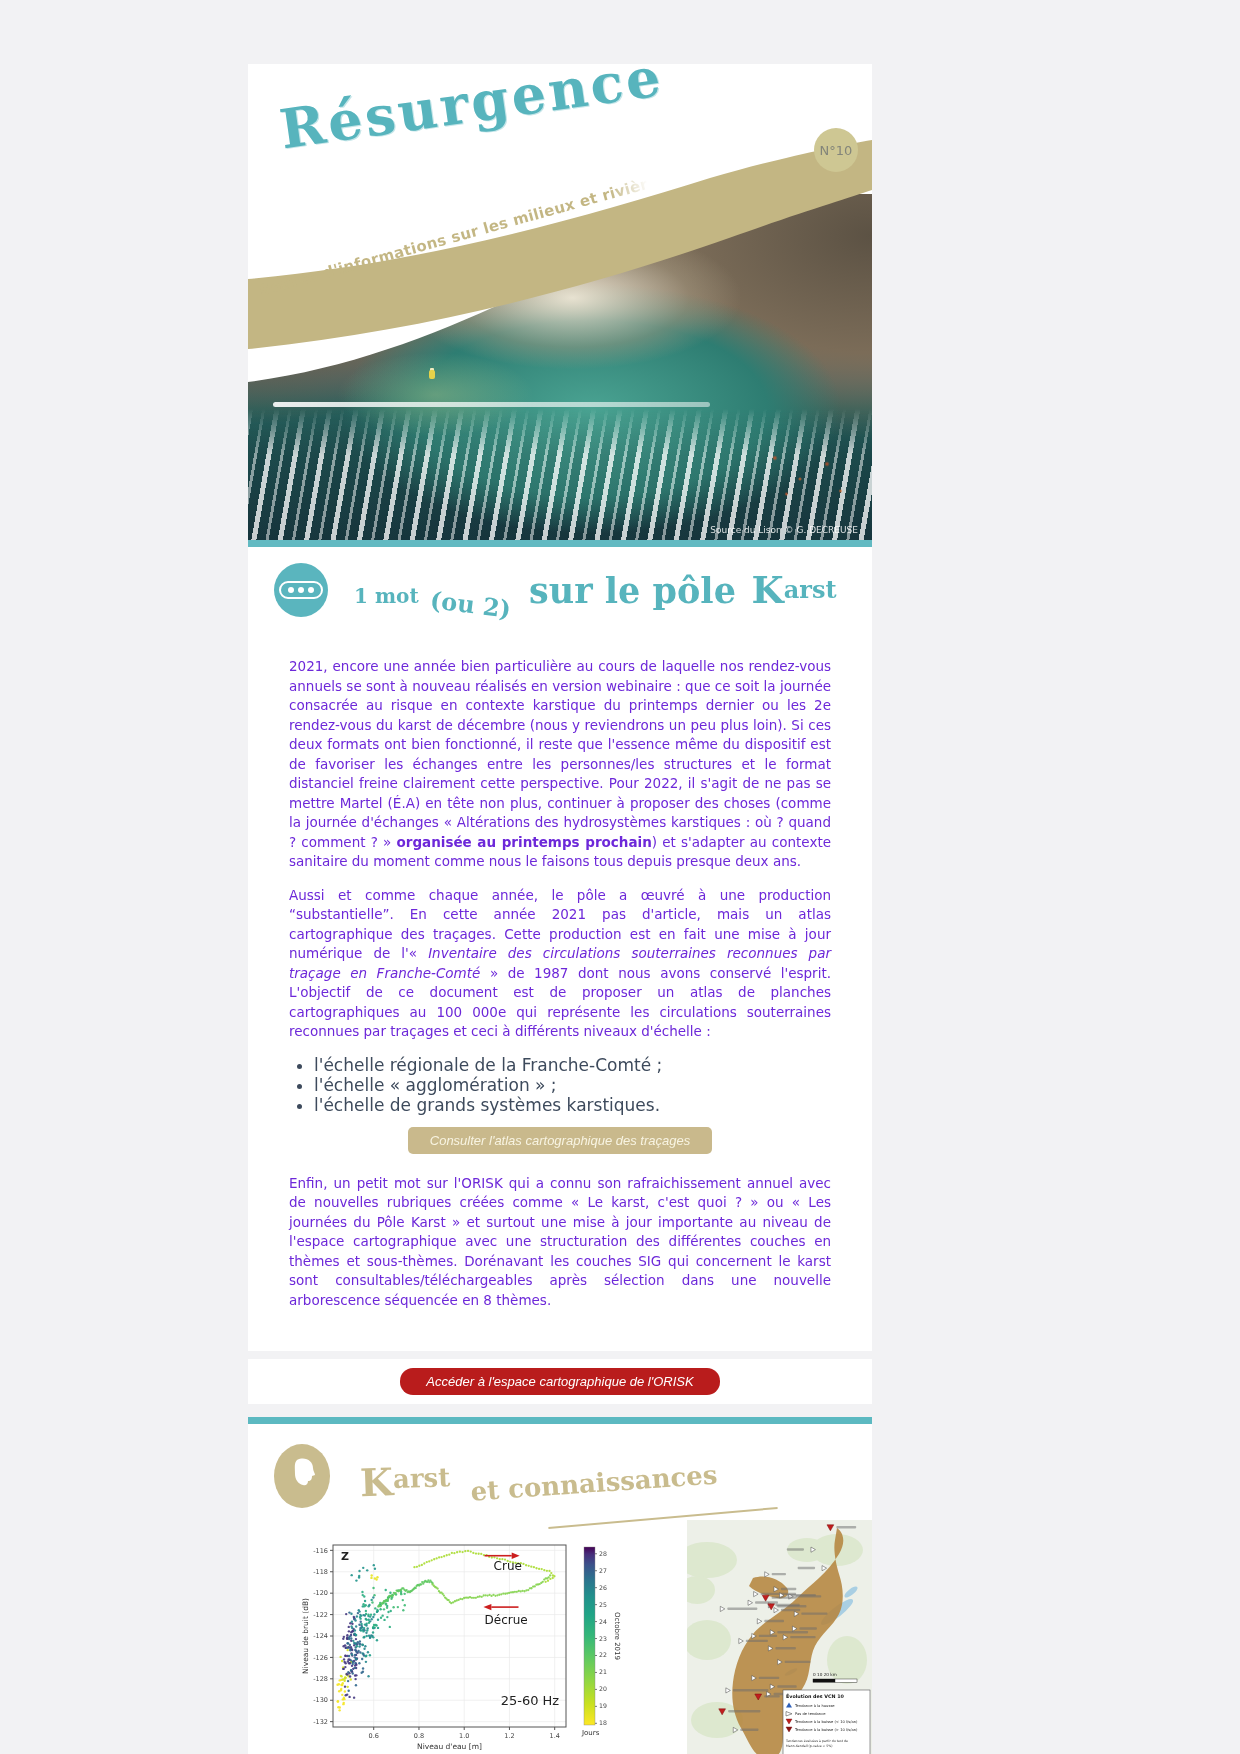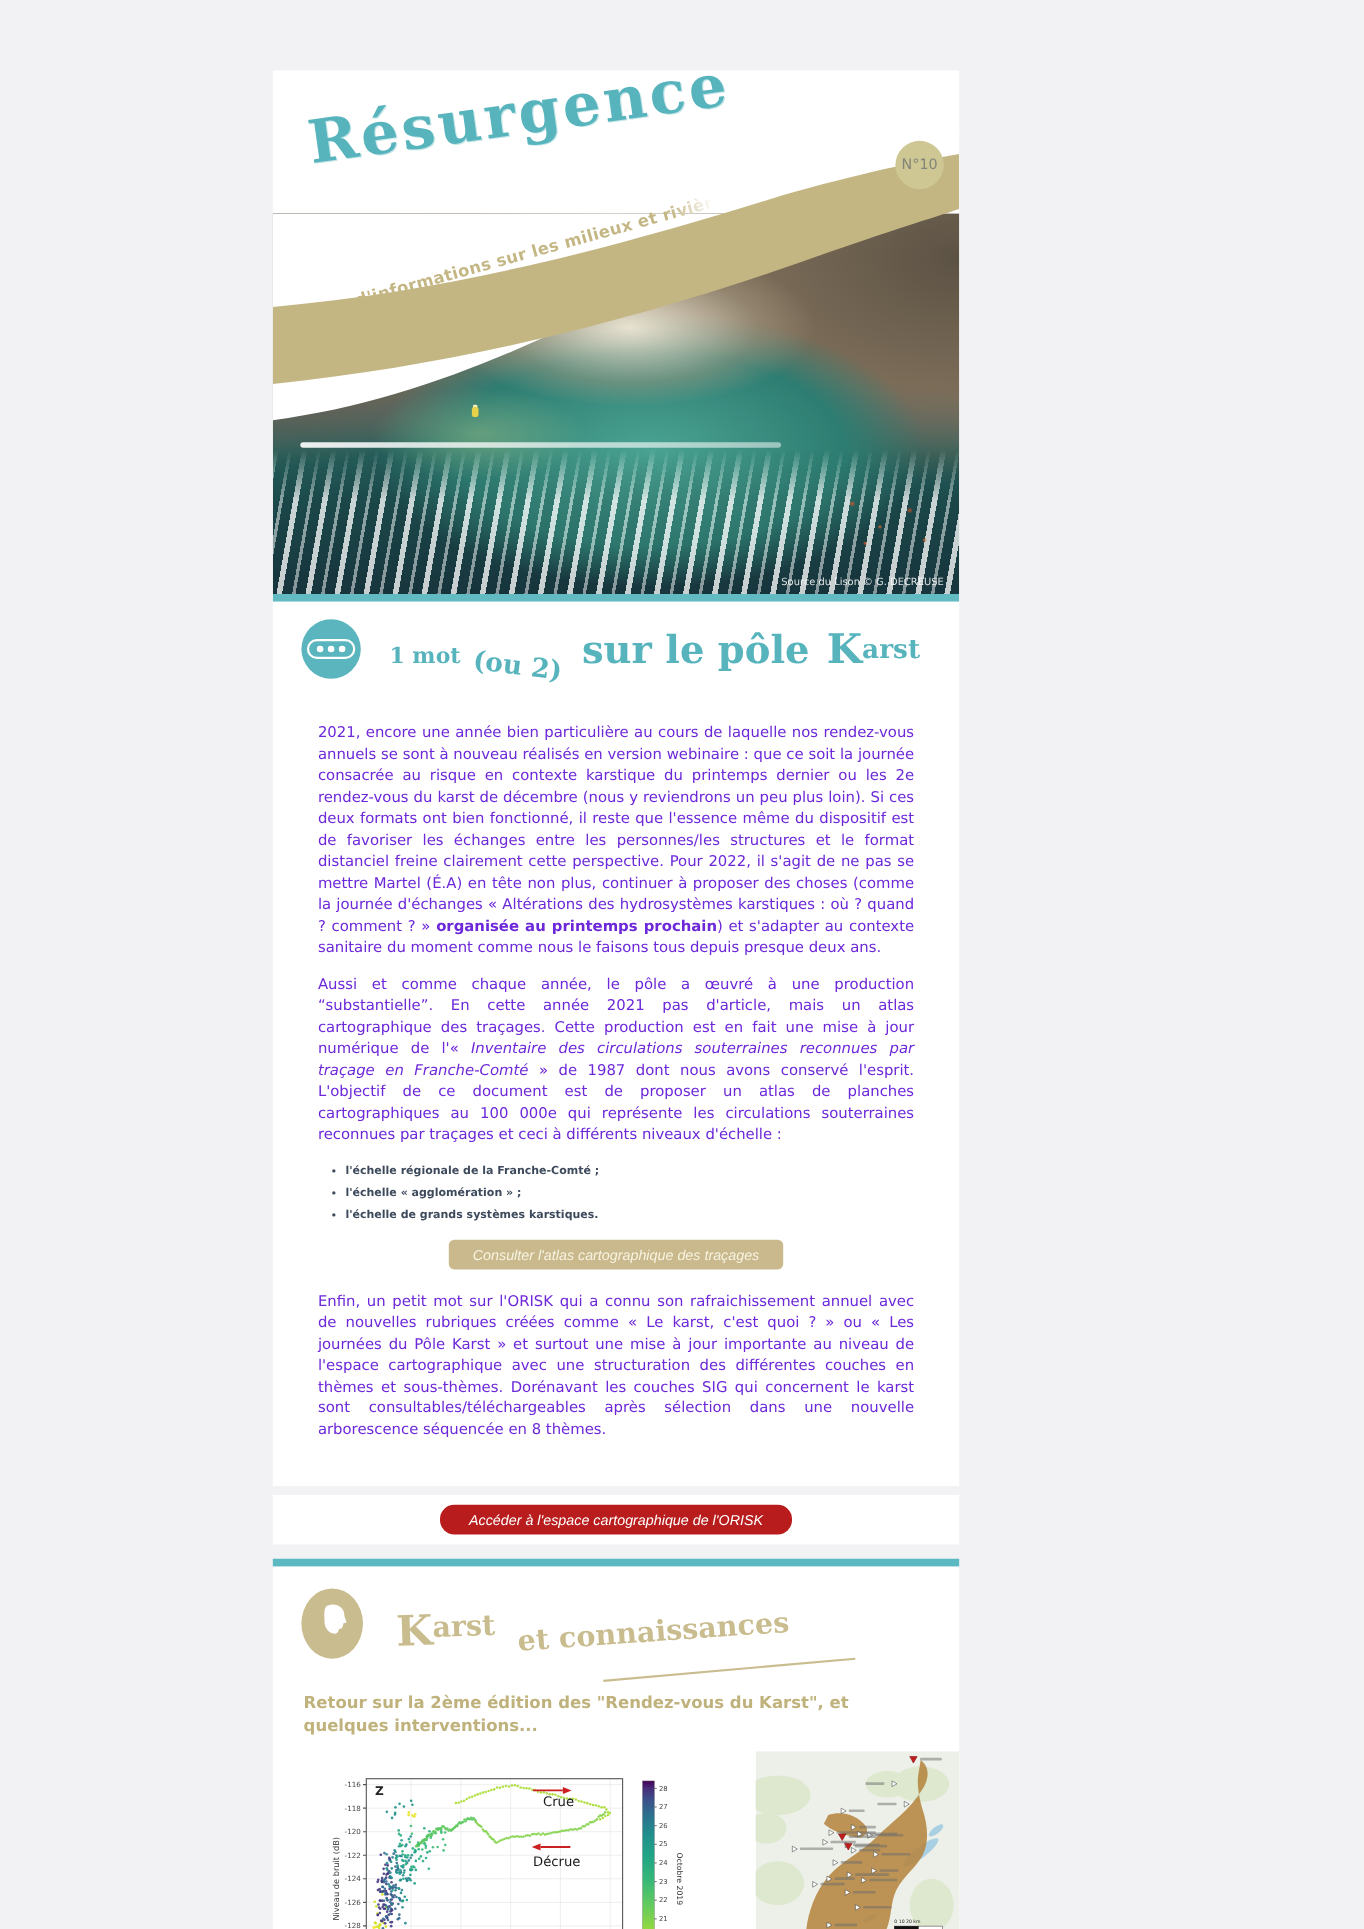--- a/index.html
+++ b/index.html
@@ -70,21 +70,21 @@
   .stamp2 .tk{font-size:38px;}
   .stamp2 .t4{font-size:26px;display:inline-block;transform:translateY(-7px);}
   .stamp2 .t3{font-size:26px;margin-left:14px;display:inline-block;transform:translateY(4px) rotate(-2deg);}
   .underline-swoosh{position:absolute;left:300px;top:100px;width:230px;height:2px;background:#c9bc8e;transform:rotate(-5deg);}
 
   
   .article{padding-bottom:2px;}
   .para{font-size:13.5px;line-height:19.5px;text-align:justify;margin:13px;padding:0 28px;color:#6d28d9;}
   .p1{margin-top:40px;} .p2{margin-top:14px;} .p3{margin-top:20px;padding-bottom:26px;}
   ul.scale-list{margin:4px 0 0 0;padding:0 28px 0 66px;}
-  ul.scale-list li{font-size:10px;line-height:20px;list-style:disc;font-weight:bold;}
+  ul.scale-list li{font-size:17px;line-height:20px;list-style:disc;}
   .btn{display:block;width:fit-content;margin:12px auto 0 auto;font-size:13px;font-style:italic;
     text-align:center;cursor:pointer;border:none;}
   .btn-tan{background:#c9b98c;color:#f8f4e2;border-radius:5px;padding:6px 22px;}
   .button-block{padding:9px 0;}
   .btn-teal{background:#b91c1c;color:#ffffff;border-radius:13px;padding:6px 26px;margin:0 auto;}
 
   .divider{height:7px;background:#5cb9c1;}
   .tan-heading{font-size:15px;font-weight:bold;color:#c0b27c;line-height:21px;
     margin:30px 28px 0 28px;max-width:520px;}
   .figures{display:flex;justify-content:space-between;padding:12px 0 0 50px;}
@@ -170,21 +170,20 @@
           <path d="M15,7 C23,3 31,8 31,15 C31,18 33,20 33,22 L30,23 C30,26 29,28 26,28 C26,31 24,33 21,32 C16,31 13,26 13,21 C13,14 12,10 15,7 Z" fill="#ffffff"></path>
         </svg>
       </div>
       <div class="stamp2">
         <span class="tk">K</span><span class="t4">arst</span>
         <span class="t3">et connaissances</span>
       </div>
       <div class="underline-swoosh"></div>
     </div>
 
-    <h3 class="tan-heading">Retour sur la 2ème édition des "Rendez-vous du Karst", et quelques interventions...</h3>
 
     <div class="figures">
       <div class="figure" id="scatter-fig"><svg width="323" height="237" viewBox="0 0 323 237">
             <rect x="35" y="25" width="233" height="182" fill="#ffffff" stroke="none"></rect>
             <line x1="75.71844660194174" y1="25" x2="75.71844660194174" y2="207" stroke="#e9e9e9" stroke-width="0.7"></line>
             <line x1="120.9611650485437" y1="25" x2="120.9611650485437" y2="207" stroke="#e9e9e9" stroke-width="0.7"></line>
             <line x1="166.20388349514565" y1="25" x2="166.20388349514565" y2="207" stroke="#e9e9e9" stroke-width="0.7"></line>
             <line x1="211.44660194174756" y1="25" x2="211.44660194174756" y2="207" stroke="#e9e9e9" stroke-width="0.7"></line>
             <line x1="256.68932038834953" y1="25" x2="256.68932038834953" y2="207" stroke="#e9e9e9" stroke-width="0.7"></line>
             <line x1="35" y1="30.352941176470587" x2="268" y2="30.352941176470587" stroke="#e9e9e9" stroke-width="0.7"></line>

